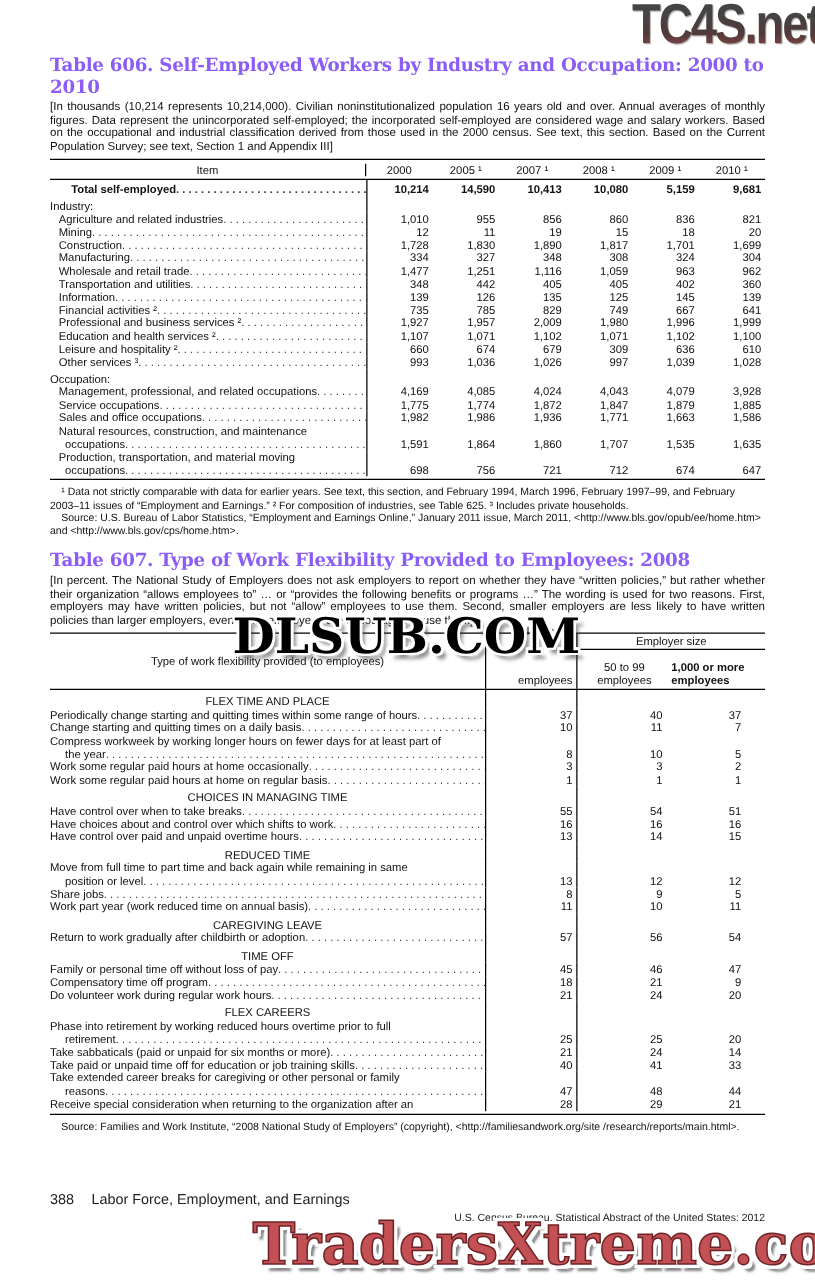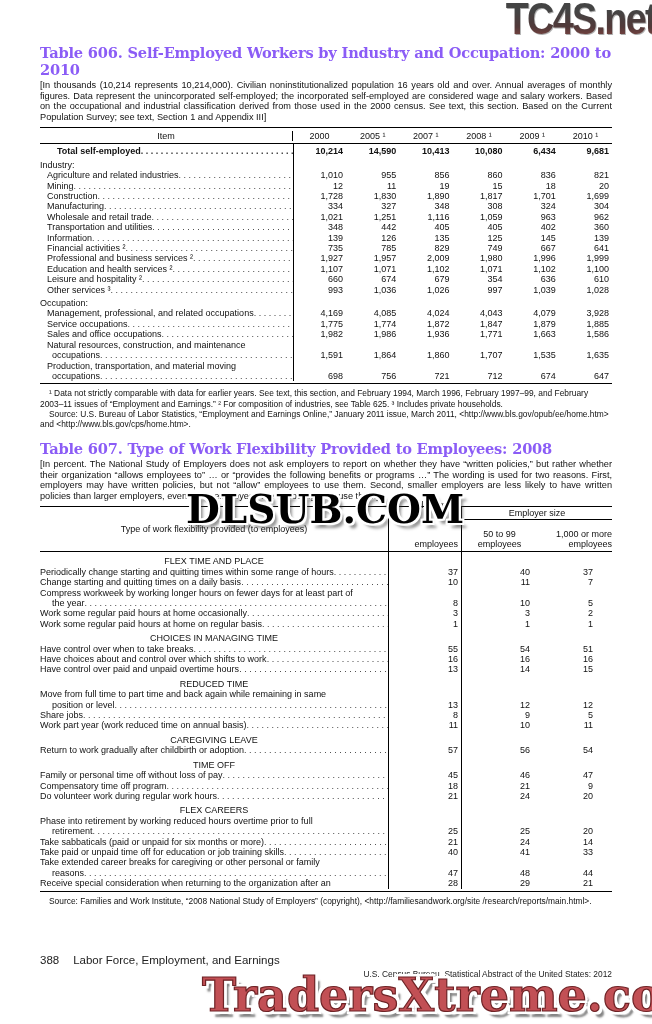--- a/index.html
+++ b/index.html
@@ -41,21 +41,21 @@
   .h607 .stub{display:flex;align-items:center;justify-content:center;text-align:center;}
   .c1{width:74px;border-left:1px solid #000;border-right:1px solid #000;box-sizing:border-box;
       font-size:9px;line-height:10.4px;}
   .h607 .c1{display:flex;flex-direction:column;justify-content:flex-end;text-align:right;padding:2px 3px 2px 0;gap:29px;}
   .grp{width:150px;display:flex;flex-direction:column;}
   .grp .gtitle{text-align:center;font-size:9px;line-height:12px;border-bottom:0.8px solid #000;}
   .grp .gcols{flex:1;display:flex;align-items:flex-end;padding-bottom:2px;}
   .c2{width:75px;font-size:9px;line-height:10.4px;box-sizing:border-box;}
   .c3{width:75px;font-size:9px;line-height:10.4px;box-sizing:border-box;}
   .h607 .c2{text-align:center;}
-  .h607 .c3{text-align:right;}
+  .h607 .c3{text-align:left;font-weight:bold;}
   .b607 .c1{display:flex;justify-content:flex-end;align-items:flex-end;padding-right:3px;}
   .b607 .c2{display:flex;justify-content:flex-end;align-items:flex-end;padding-right:7px;}
   .b607 .c3{display:flex;justify-content:flex-end;align-items:flex-end;padding-right:19px;}
   .b607{padding-bottom:2px;}
   .shead .stub{text-align:center;}
   .shead > *{padding-top:4px;}
   
   .footer{position:absolute;left:40px;top:954px;width:572px;}
   .fleft{font-size:11.5px;color:#222;}
   .fleft .pgnum{margin-right:14px;}
@@ -110,21 +110,21 @@
             <div class="n606">
               <div>14,590</div>
             </div>
             <div class="n606">
               <div>10,413</div>
             </div>
             <div class="n606">
               <div>10,080</div>
             </div>
             <div class="n606">
-              <div>6,434</div>
+              <div>5,159</div>
             </div>
             <div class="n606">
               <div>9,681</div>
             </div>
           </div>
           <div class="row gap">
             <div class="stub">
               <div class="l2 ">
                 <div class="txt">Industry:</div>
               </div>
@@ -241,21 +241,21 @@
             </div>
           </div>
           <div class="row">
             <div class="stub">
               <div class="l2 ind1">
                 <div class="txt">Wholesale and retail trade</div>
                 <div class="leader"></div>
               </div>
             </div>
             <div class="n606 first">
-              <div>1,021</div>
+              <div>1,477</div>
             </div>
             <div class="n606">
               <div>1,251</div>
             </div>
             <div class="n606">
               <div>1,116</div>
             </div>
             <div class="n606">
               <div>1,059</div>
             </div>
@@ -406,21 +406,21 @@
             <div class="n606 first">
               <div>660</div>
             </div>
             <div class="n606">
               <div>674</div>
             </div>
             <div class="n606">
               <div>679</div>
             </div>
             <div class="n606">
-              <div>354</div>
+              <div>309</div>
             </div>
             <div class="n606">
               <div>636</div>
             </div>
             <div class="n606">
               <div>610</div>
             </div>
           </div>
           <div class="row">
             <div class="stub">

